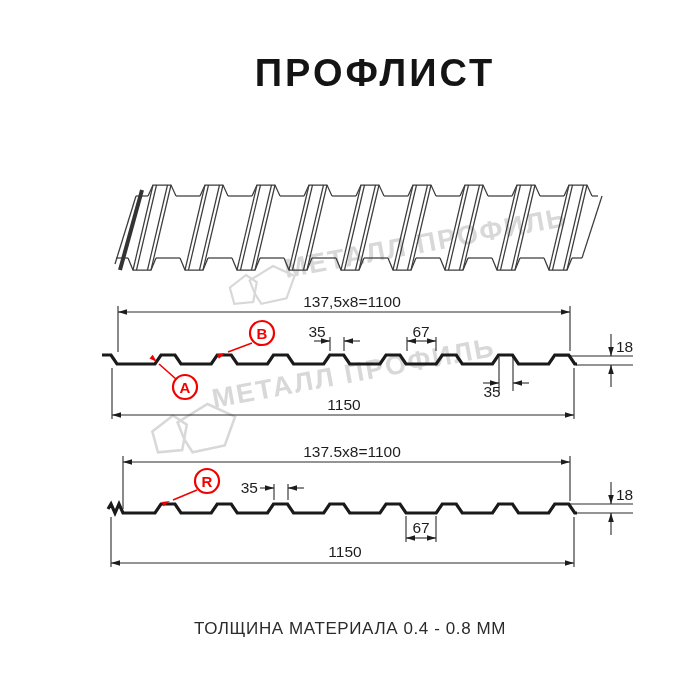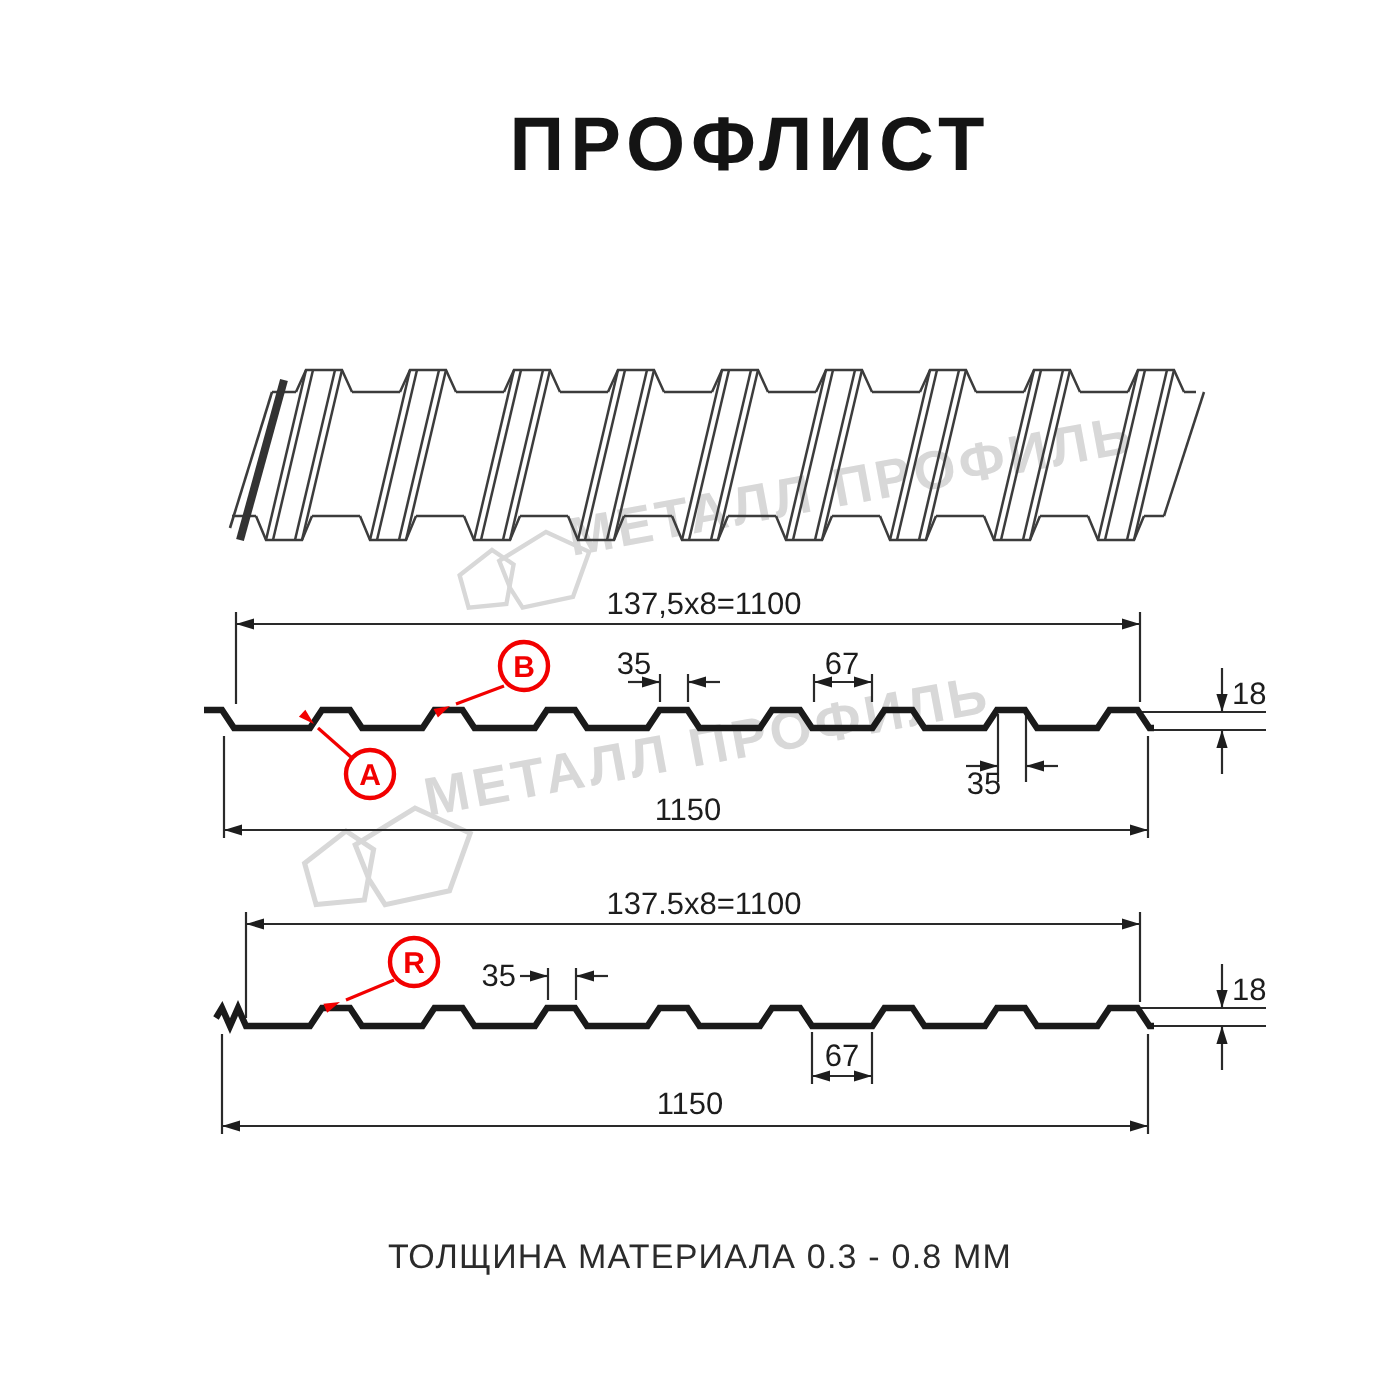--- a/index.html
+++ b/index.html
@@ -212,14 +212,14 @@
       <text class="lbl" x="262" y="338.5" text-anchor="middle" stroke="none">B</text>
     </g>
     <g stroke="#f20000">
       <line x1="197" y1="490" x2="173" y2="500" stroke-width="1.6"></line>
       <path d="M0,0L8,-2.4L8,2.4Z" fill="#f20000" stroke="none" transform="translate(170,501) rotate(157)"></path>
       <circle cx="207" cy="481" r="12" fill="#fff" stroke-width="2.2"></circle>
       <text class="lbl" x="207" y="486.5" text-anchor="middle" stroke="none">R</text>
     </g>
   </svg>
 
-  <div class="abs footer">ТОЛЩИНА МАТЕРИАЛА 0.3 - 0.8 ММ</div>
+  <div class="abs footer">ТОЛЩИНА МАТЕРИАЛА 0.4 - 0.8 ММ</div>
 </div>
 
 </body></html>

